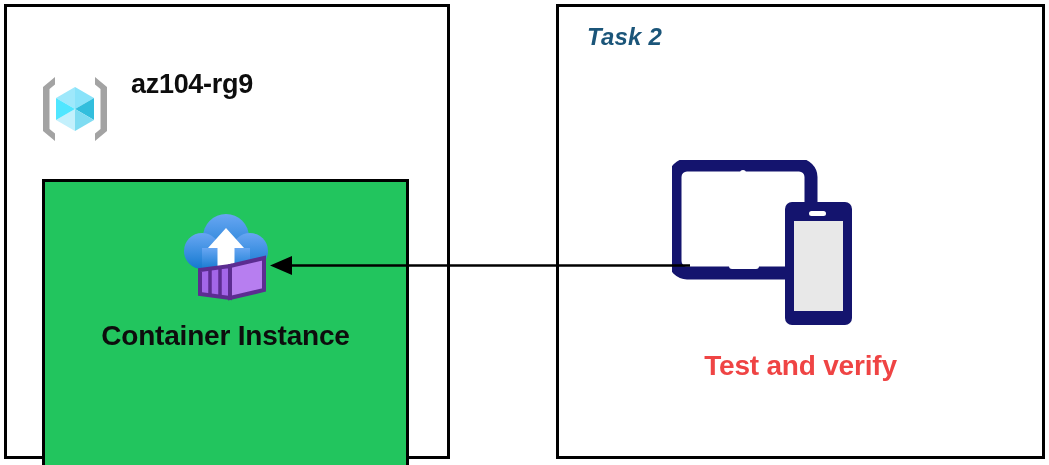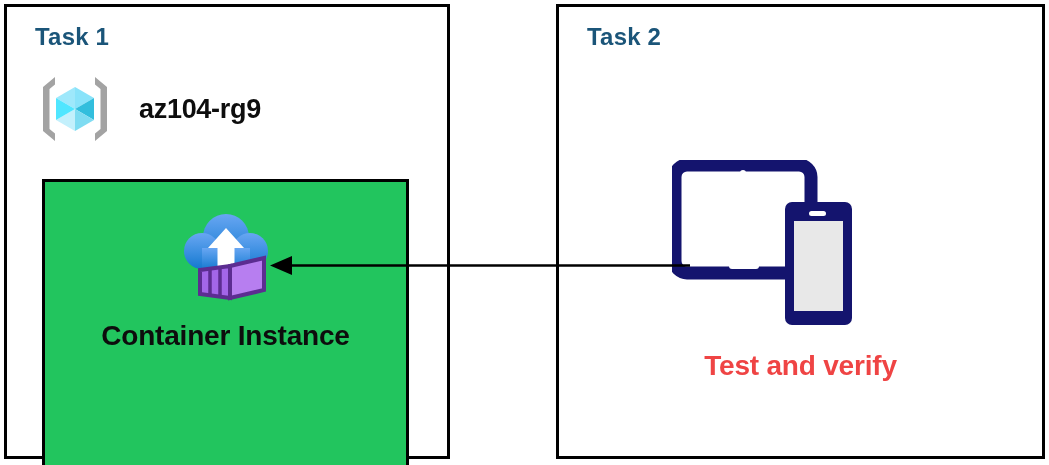--- a/index.html
+++ b/index.html
@@ -33,41 +33,42 @@
     left: 4px;
     top: 4px;
     width: 446px;
     height: 455px;
   }
   #panel-task2 {
     left: 556px;
     top: 4px;
     width: 489px;
     height: 455px;
+    font-style: italic;
   }
 
   .panel-title {
     position: absolute;
     top: 16px;
     left: 28px;
     font-size: 24px;
     font-weight: bold;
     color: #1b5579;
     letter-spacing: 0.2px;
     white-space: nowrap;
   }
 
   
   #resource-group-row {
     position: absolute;
     left: 28px;
     top: 62px;
     display: flex;
-    align-items: center;
-    gap: 24px;
+    align-items: flex-start;
+    gap: 16px;
   }
   #resource-group-icon {
     width: 80px;
     height: 80px;
     display: block;
     flex: 0 0 auto;
   }
   #resource-group-name {
     font-size: 27px;
     font-weight: bold;
@@ -141,21 +142,20 @@
     display: block;
     pointer-events: none;
   }
 </style>
 </head>
 <body>
 
 <div id="diagram">
 
   <div class="panel" id="panel-task1">
-    <div class="panel-title">Task 1</div>
 
     <div id="resource-group-row">
       <svg id="resource-group-icon" viewBox="0 0 80 80">
 
         <g fill="#a3a3a3">
 
           <path d="M20 8 L8 18 L8 62 L20 72 L20 64.5 L14.5 60 L14.5 20 L20 15.5 Z"></path>
 
           <path d="M60 8 L72 18 L72 62 L60 72 L60 64.5 L65.5 60 L65.5 20 L60 15.5 Z"></path>
         </g>

